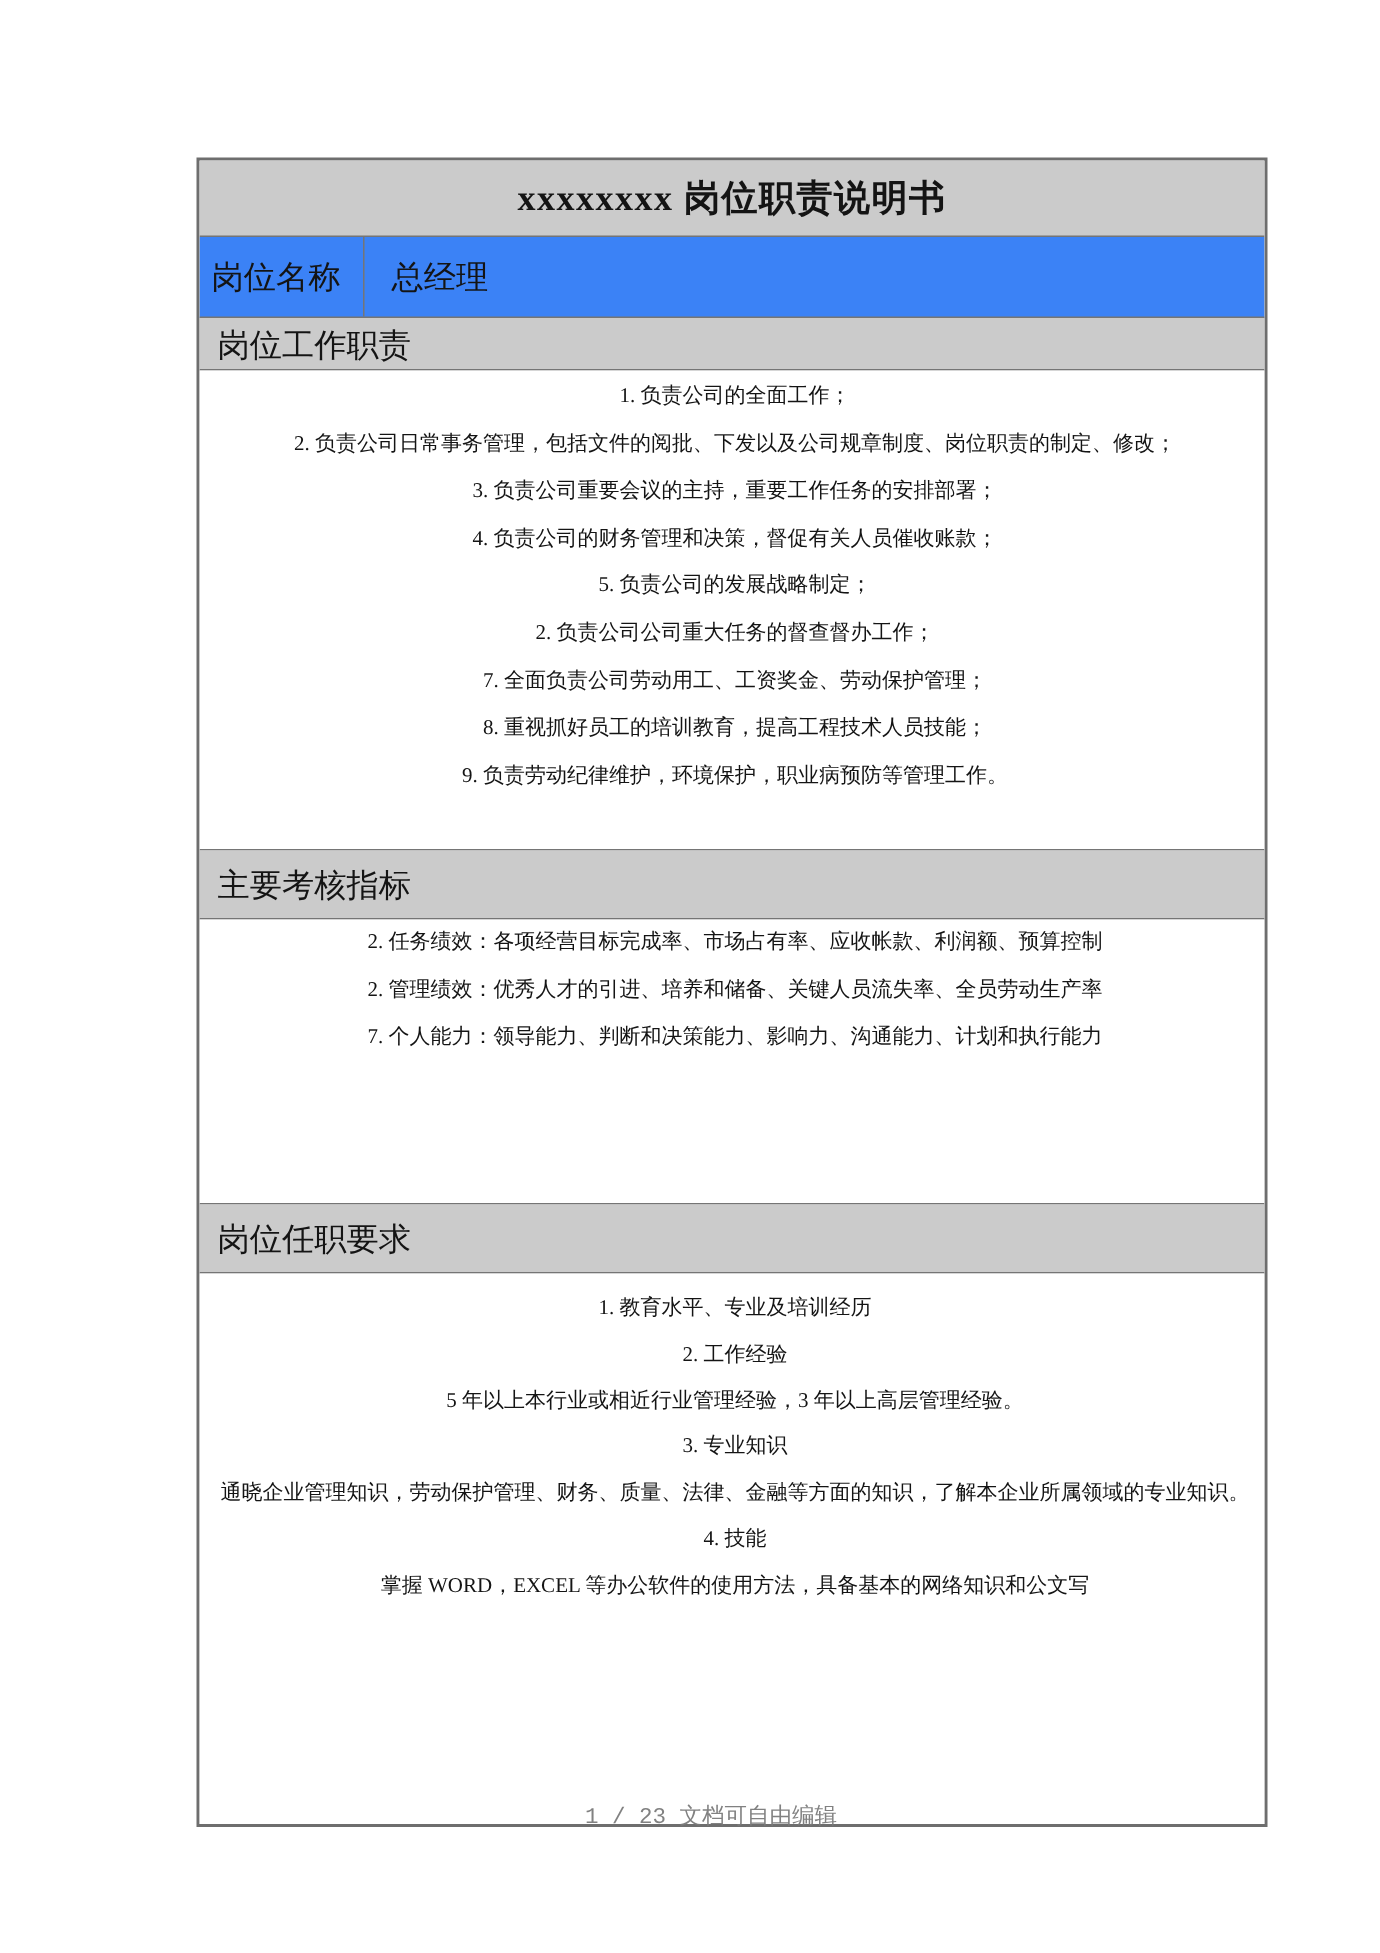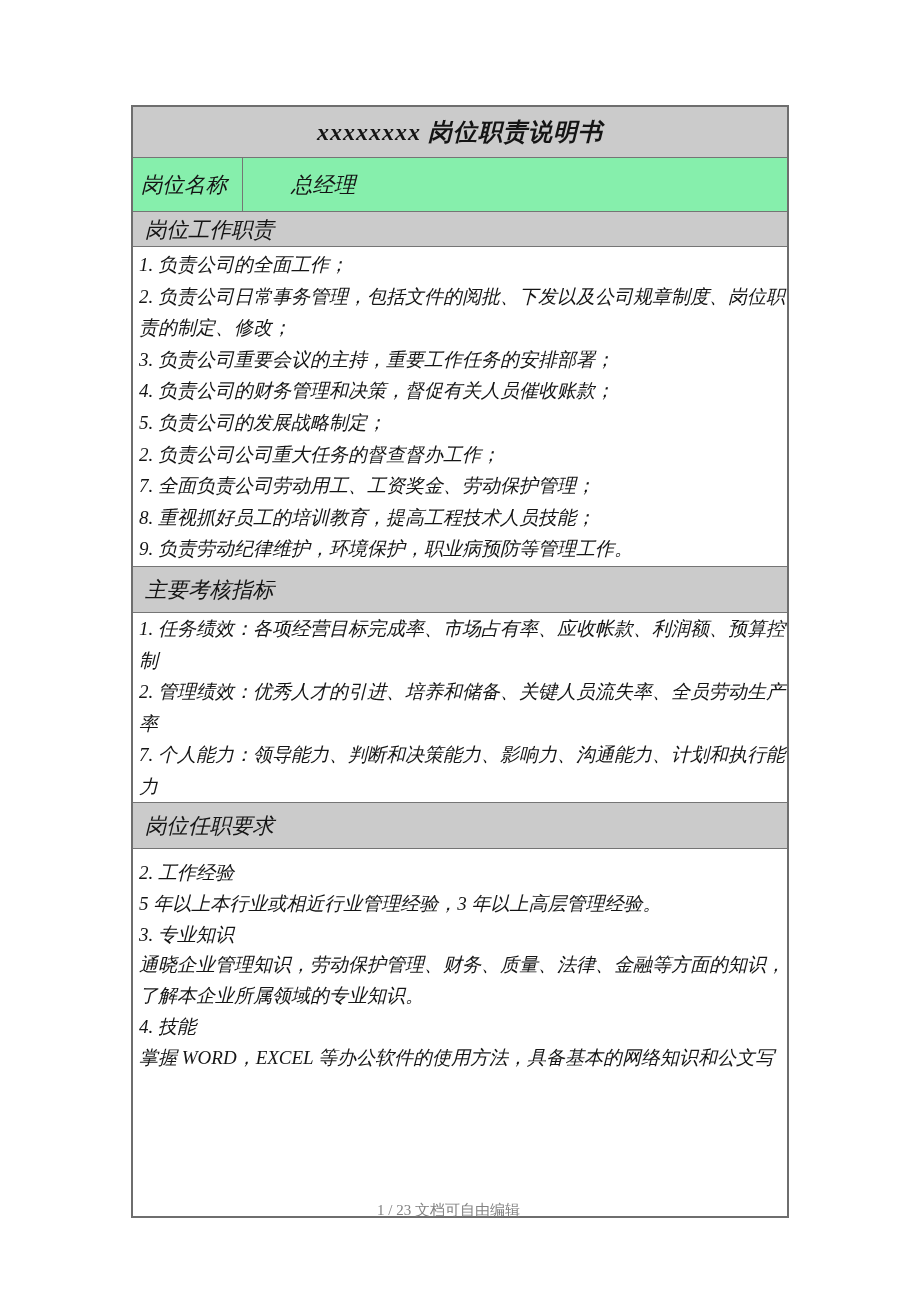--- a/index.html
+++ b/index.html
@@ -10,88 +10,86 @@
     height: 1302px;
     background: #ffffff;
     overflow: hidden;
     font-family: "Liberation Serif", "DejaVu Serif", serif;
     color: #141414;
   }
   .doc-table {
     position: absolute;
     left: 131px;
     top: 105px;
-    width: 658px;
+    width: 714px;
     height: 1113px;
     border: 2px solid #6e6e6e;
     background: #ffffff;
     overflow: hidden;
     display: flex;
     flex-direction: column;
     z-index: 1;
-    font-style: italic;
   }
   .row { flex: 0 0 auto; border-bottom: 1px solid #757575; }
   .title-row {
     height: 51px;
     background: #cbcbcb;
     display: flex;
     align-items: center;
     justify-content: center;
   }
   .title-text {
     font-size: 24px;
     font-weight: bold;
     letter-spacing: 1px;
     white-space: nowrap;
   }
   .info-row {
     display: grid;
     grid-template-columns: 110px 1fr;
     align-items: stretch;
-    background: #86efac;
-    gap: 30px;
+    background: #3b82f6;
   }
   .info-row.r1 { height: 54px; }
   .info-row.r2 { height: 52px; }
   .cell { display: flex; align-items: center; font-size: 21.5px; }
   .cell.label { padding-left: 8px; border-right: 1px solid #757575; }
   .cell.value { padding-left: 18px; }
   .section-header {
     background: #cbcbcb;
     display: flex;
     align-items: center;
     font-size: 21.5px;
     padding-left: 12px;
   }
   .section-header.h1 { height: 35px; }
   .section-header.h2 { height: 46px; }
   .section-header.h3 { height: 46px; }
   .section-body { background: #ffffff; overflow: hidden; }
   .section-body p {
-    font-size: 19px;
+    font-size: 14px;
     padding: 0 2px 0 6px;
-    text-align: left;
+    text-align: center;
     word-break: break-all;
   }
   .section-body.duties { height: 320px; padding-top: 2px; }
   .section-body.duties p { line-height: 31.6px; }
   .section-body.metrics { height: 190px; }
   .section-body.metrics p { line-height: 31.5px; }
   .section-body.requirements { flex: 1 1 auto; border-bottom: none; padding-top: 9px; }
   .section-body.requirements p { line-height: 30.8px; }
   .watermark {
     position: absolute;
-    left: 377px;
+    left: 390px;
     top: 1201px;
     font-size: 15px;
     color: rgba(122, 122, 122, 0.95);
     z-index: 3;
     white-space: nowrap;
-    font-family: Liberation Serif, serif;
+    font-family: Liberation Mono, monospace;
   }
 </style>
 </head>
 <body>
 
 <div class="page">
 
   <div class="doc-table">
 
     <div class="row title-row">
@@ -118,30 +116,31 @@
         <p class="line">7. 全面负责公司劳动用工、工资奖金、劳动保护管理；</p>
         <p class="line">8. 重视抓好员工的培训教育，提高工程技术人员技能；</p>
         <p class="line">9. 负责劳动纪律维护，环境保护，职业病预防等管理工作。</p>
       </div>
 
     <div class="row section-header h2">
       <span>主要考核指标</span>
     </div>
     <div class="row section-body metrics">
 
-    <p class="line">1. 任务绩效：各项经营目标完成率、市场占有率、应收帐款、利润额、预算控制</p>
+    <p class="line">2. 任务绩效：各项经营目标完成率、市场占有率、应收帐款、利润额、预算控制</p>
         <p class="line">2. 管理绩效：优秀人才的引进、培养和储备、关键人员流失率、全员劳动生产率</p>
         <p class="line">7. 个人能力：领导能力、判断和决策能力、影响力、沟通能力、计划和执行能力</p>
       </div>
 
     <div class="row section-header h3">
       <span>岗位任职要求</span>
     </div>
     <div class="row section-body requirements">
 
+    <p class="line">1. 教育水平、专业及培训经历</p>
         <p class="line">2. 工作经验</p>
         <p class="line">5 年以上本行业或相近行业管理经验，3 年以上高层管理经验。</p>
         <p class="line">3. 专业知识</p>
         <p class="line">通晓企业管理知识，劳动保护管理、财务、质量、法律、金融等方面的知识，了解本企业所属领域的专业知识。</p>
         <p class="line">4. 技能</p>
         <p class="line">掌握 WORD，EXCEL 等办公软件的使用方法，具备基本的网络知识和公文写</p>
       </div>
 
   </div>
 

